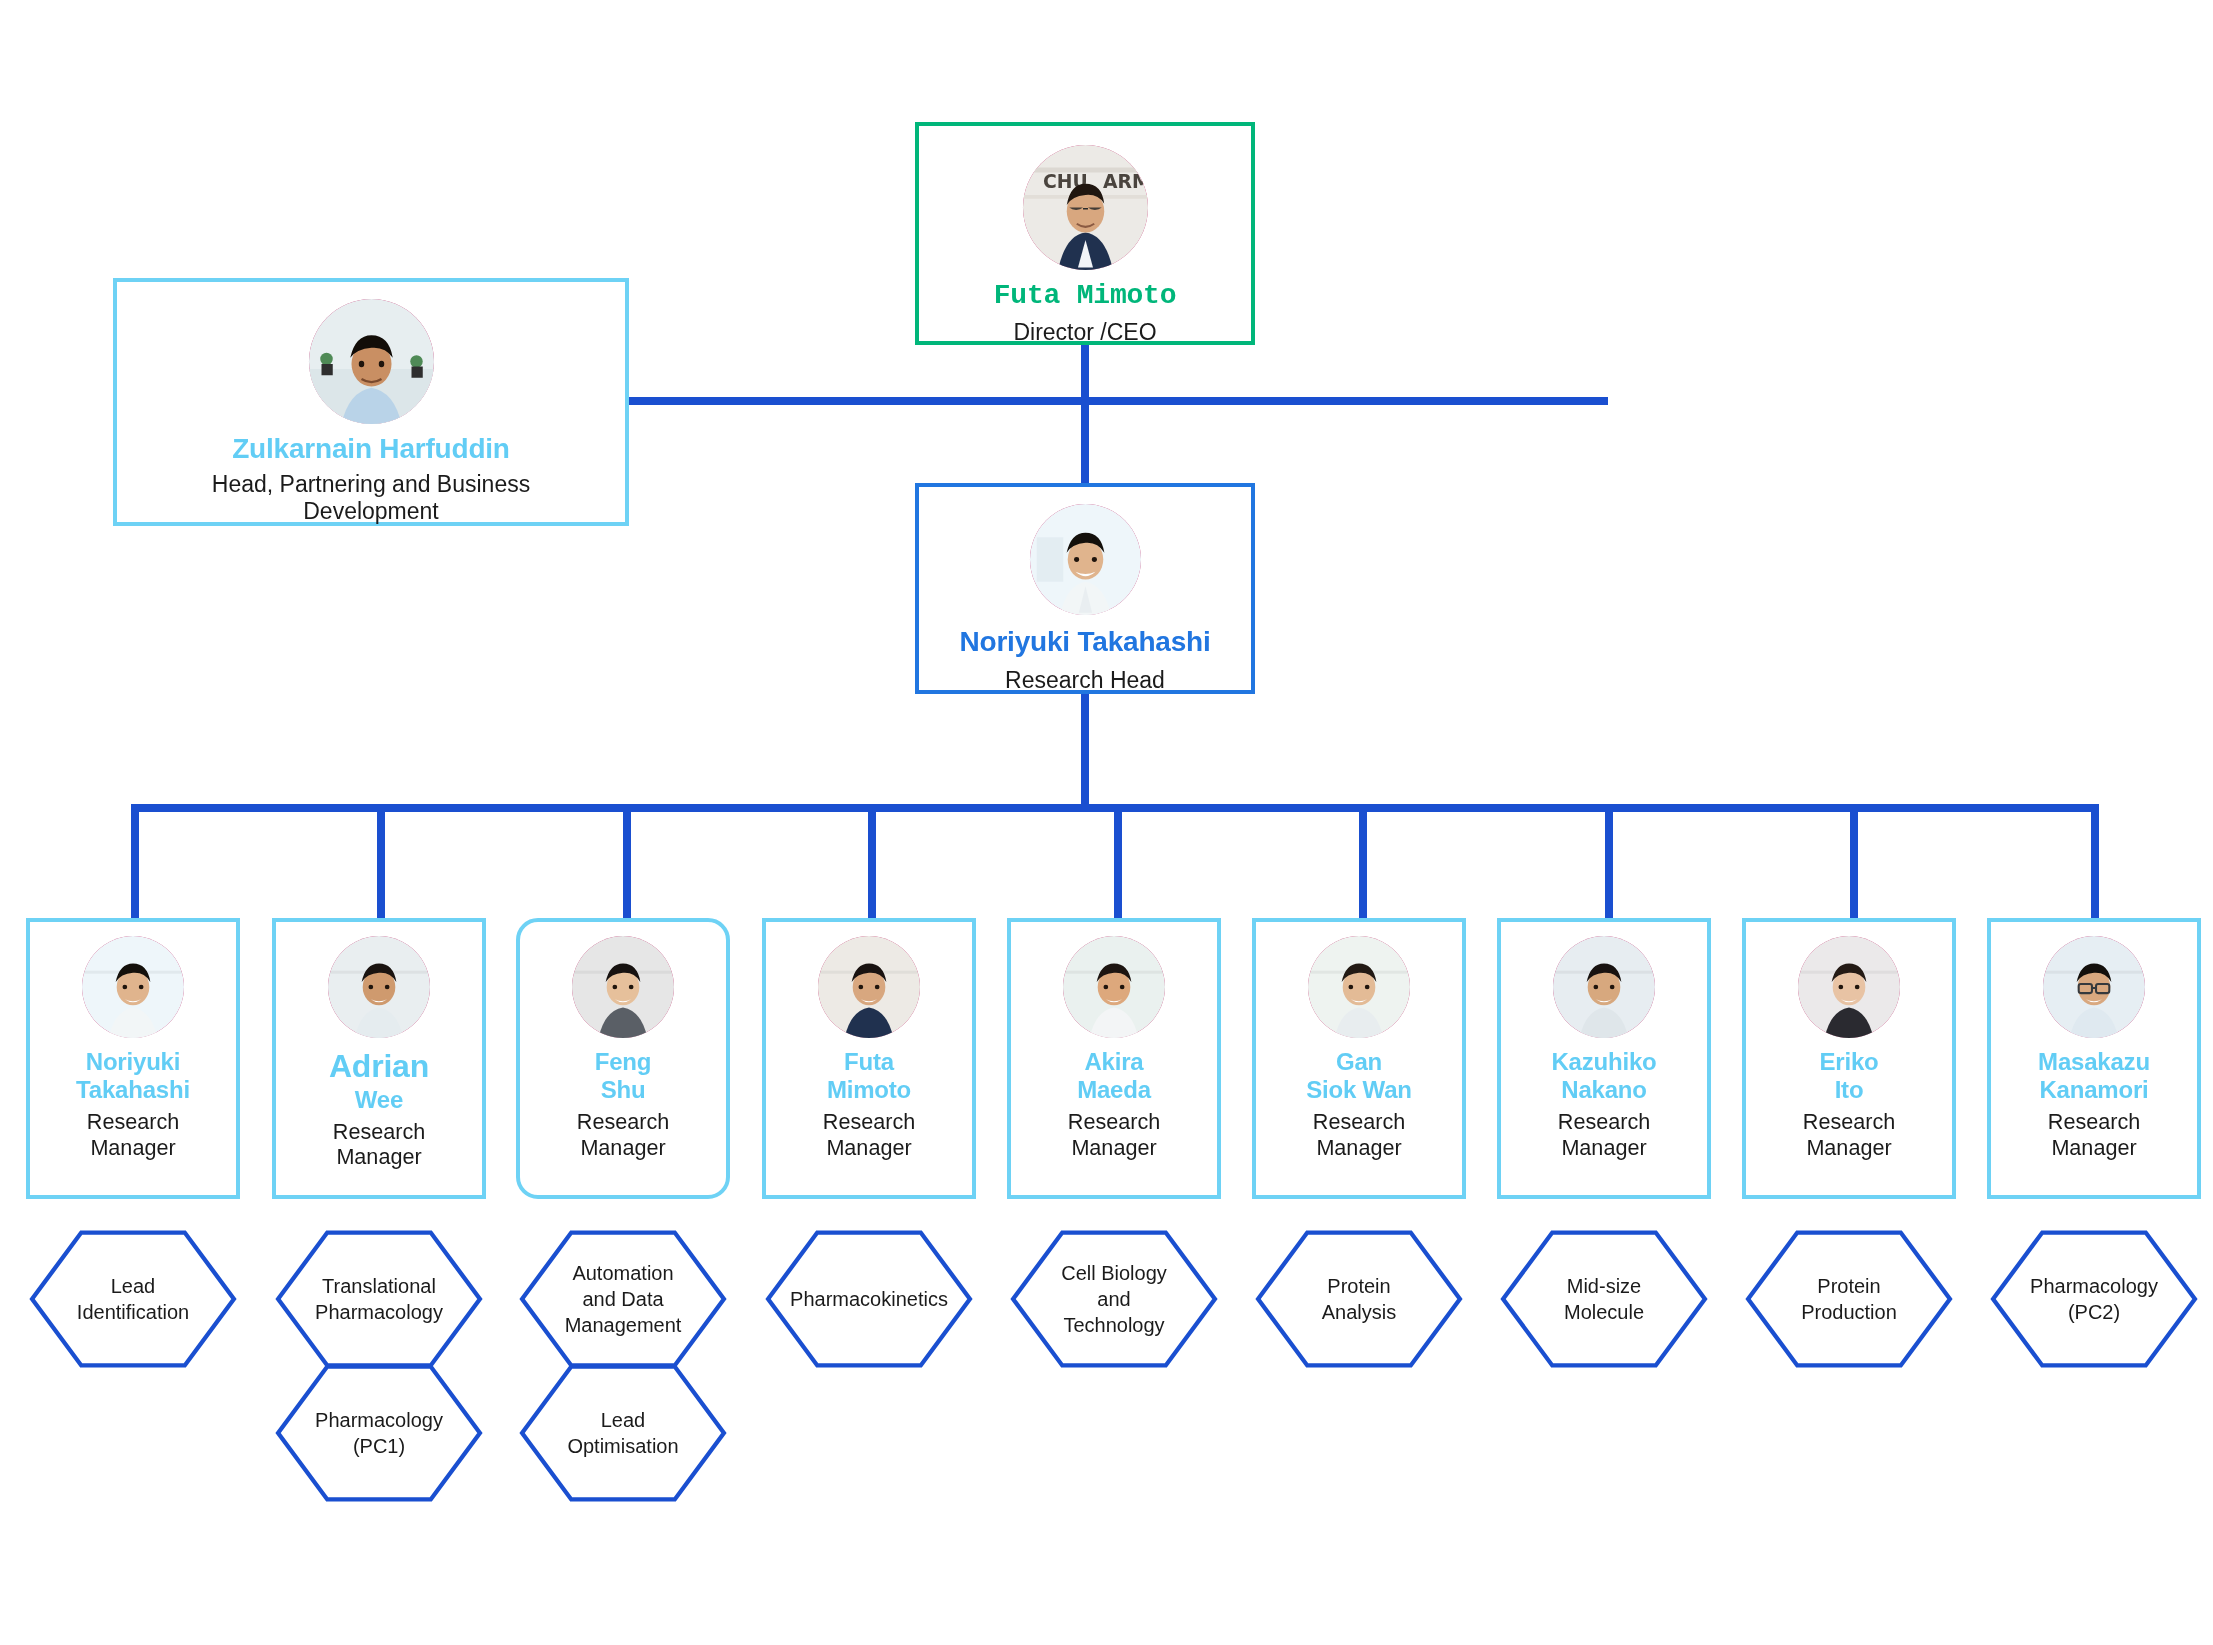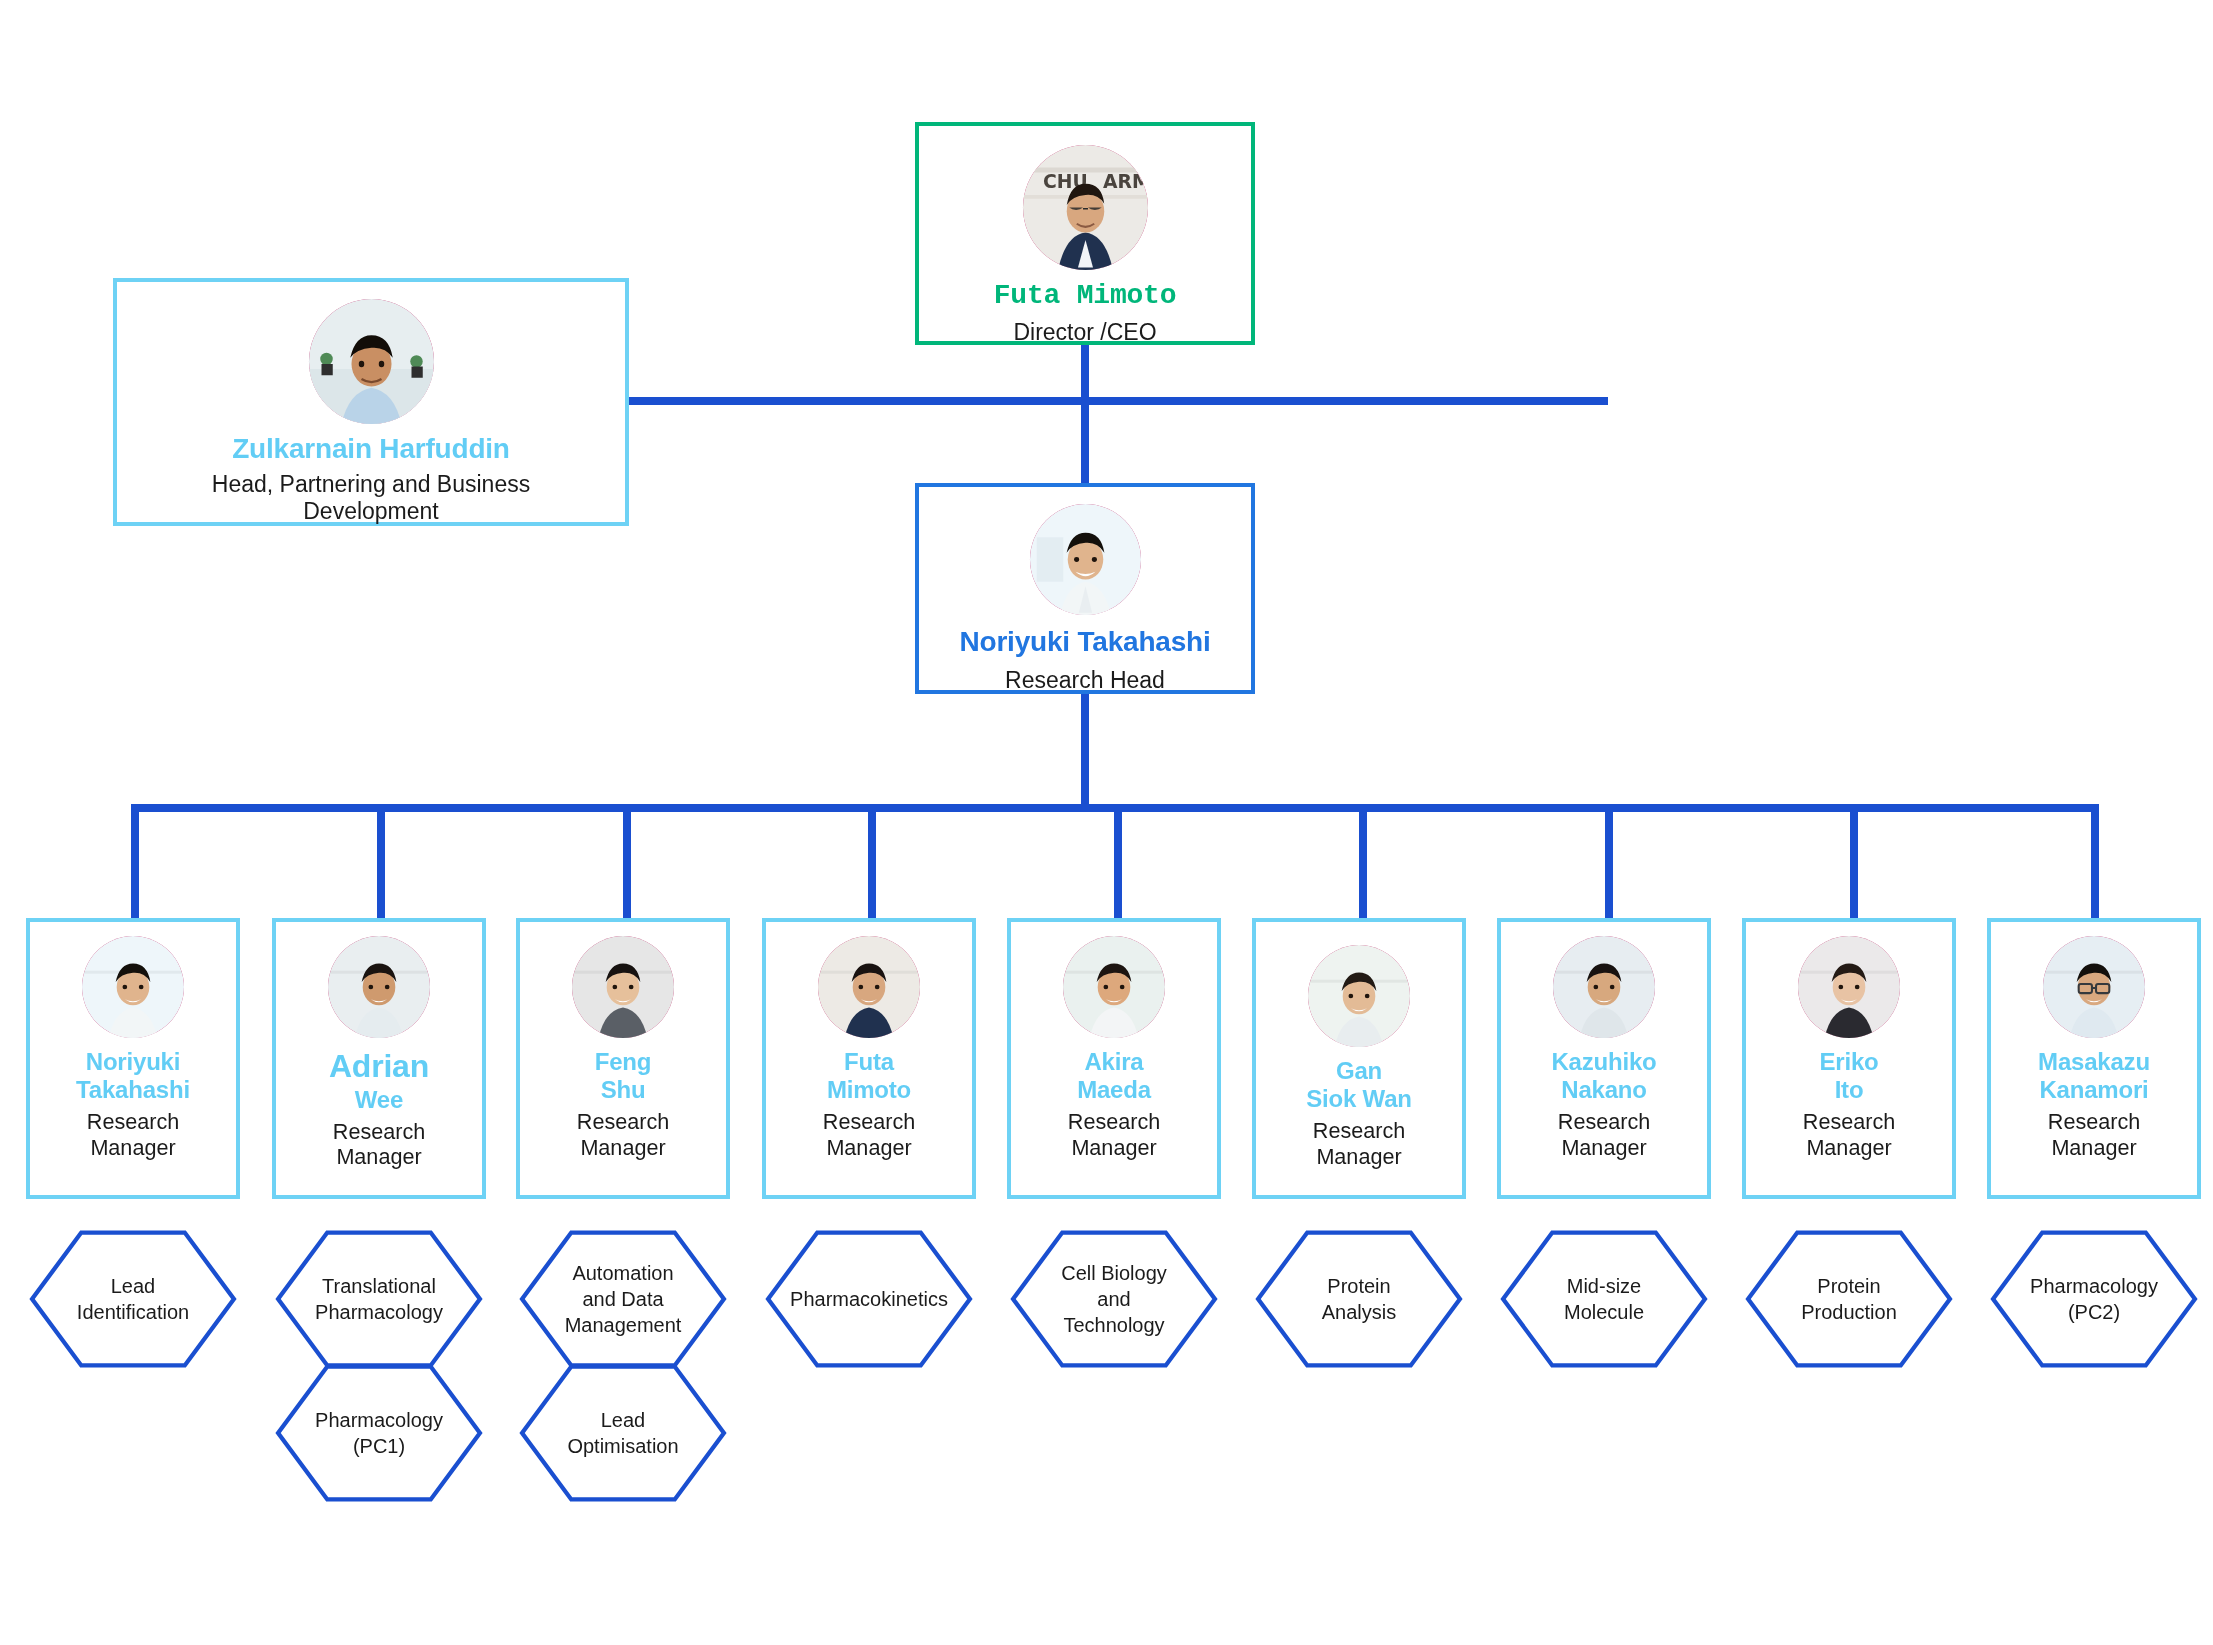--- a/index.html
+++ b/index.html
@@ -229,21 +229,21 @@
         <div class="hex-label">Translational
 Pharmacology</div>
       </div>
       <div class="hex" style="left: 275px; top: 1364px; width: 208px; height: 138px;">
         <svg width="208" height="138" viewBox="0 0 240 160" aria-hidden="true">
     <polygon points="60,3 180,3 237,80 180,157 60,157 3,80" fill="#ffffff" stroke="#1a4fd0" stroke-width="5"></polygon>
   </svg>
         <div class="hex-label">Pharmacology
 (PC1)</div>
       </div>
-      <div class="card manager" style="left: 516px; top: 918px; width: 214px; height: 281px; padding-top: 14px;">
+      <div class="card manager" style="left: 516px; top: 918px; width: 214px; height: 281px; padding-top: 14px; border-radius: 22px;">
     <div class="avatar" style="width:102px;height:102px;">
   <svg class="ph" viewBox="0 0 100 100" preserveAspectRatio="xMidYMid slice" aria-hidden="true">
     <rect width="100" height="100" fill="#e6e6e6"></rect>
     <rect x="0" y="34" width="100" height="3" fill="rgba(0,0,0,0.05)"></rect>
     <path d="M26 100 q6 -27 24 -30 q18 3 24 30 z" fill="#5a5f66"></path>
     <ellipse cx="50" cy="50" rx="16" ry="18" fill="#e6c09b"></ellipse>
     <path d="M33 45 q4 -18 17 -18 q14 0 17 18 q-6 -10 -17 -9 q-12 1 -17 9z" fill="#171210"></path>
     <ellipse cx="42" cy="50" rx="2.3" ry="2.3" fill="#20150d"></ellipse>
          <ellipse cx="58" cy="50" rx="2.3" ry="2.3" fill="#20150d"></ellipse>
     <path d="M42 62 q8 6 16 0 q-8 4 -16 0z" fill="#fdfdfd"></path>
@@ -312,21 +312,21 @@
     <div class="ptitle" style="font-size:21.6px;">Manager</div>
       </div>
       <div class="hex" style="left: 1010px; top: 1230px; width: 208px; height: 138px;">
         <svg width="208" height="138" viewBox="0 0 240 160" aria-hidden="true">
     <polygon points="60,3 180,3 237,80 180,157 60,157 3,80" fill="#ffffff" stroke="#1a4fd0" stroke-width="5"></polygon>
   </svg>
         <div class="hex-label">Cell Biology
 and
 Technology</div>
       </div>
-      <div class="card manager" style="left: 1252px; top: 918px; width: 214px; height: 281px; padding-top: 23px;">
+      <div class="card manager" style="left: 1252px; top: 918px; width: 214px; height: 281px; padding-top: 14px;">
     <div class="avatar" style="width:102px;height:102px;">
   <svg class="ph" viewBox="0 0 100 100" preserveAspectRatio="xMidYMid slice" aria-hidden="true">
     <rect width="100" height="100" fill="#eef3f0"></rect>
     <rect x="0" y="34" width="100" height="3" fill="rgba(0,0,0,0.05)"></rect>
     <path d="M26 100 q6 -27 24 -30 q18 3 24 30 z" fill="#e8edef"></path>
     <ellipse cx="50" cy="50" rx="16" ry="18" fill="#e3bb96"></ellipse>
     <path d="M33 45 q4 -18 17 -18 q14 0 17 18 q-6 -10 -17 -9 q-12 1 -17 9z" fill="#221a14"></path>
     <ellipse cx="42" cy="50" rx="2.3" ry="2.3" fill="#20150d"></ellipse>
          <ellipse cx="58" cy="50" rx="2.3" ry="2.3" fill="#20150d"></ellipse>
     <path d="M42 62 q8 6 16 0 q-8 4 -16 0z" fill="#fdfdfd"></path>

